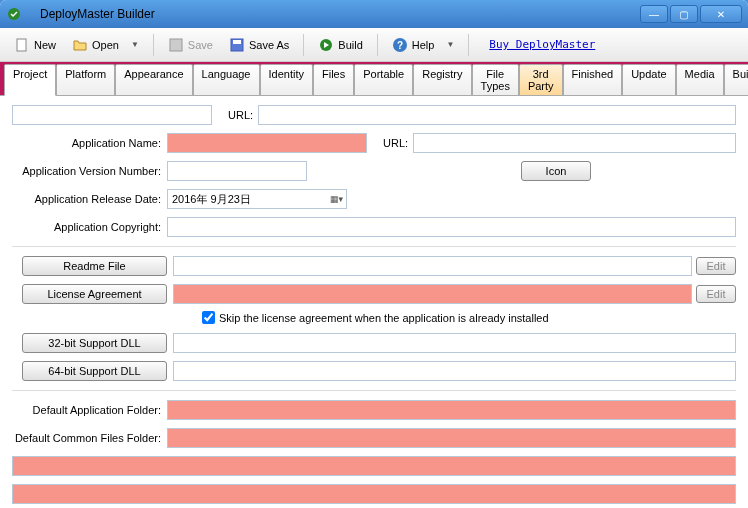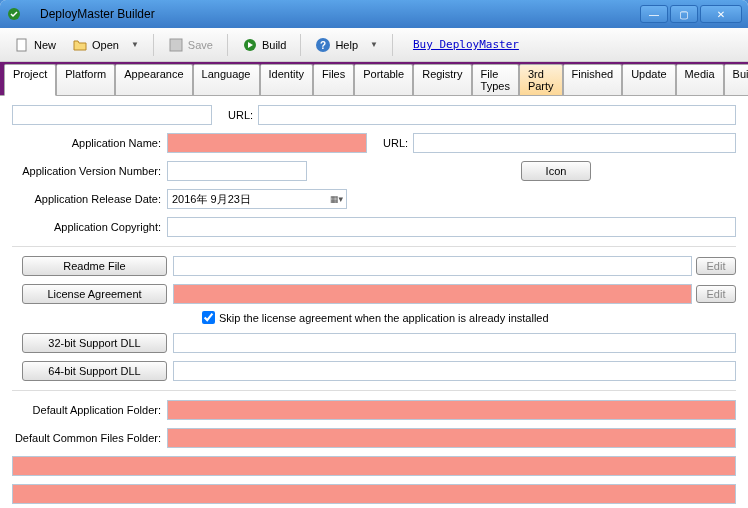--- a/index.html
+++ b/index.html
@@ -11,21 +11,21 @@
 .win-btns { display: flex; gap: 2px; }
 .win-btn { width: 28px; height: 18px; background: linear-gradient(180deg, #6ab0f0 0%, #4a8fd8 100%); border: 1px solid #2a6bb8; border-radius: 3px; display: flex; align-items: center; justify-content: center; color: #fff; font-size: 10px; cursor: pointer; }
 .win-btn.close { width: 42px; background: linear-gradient(180deg, #6ab0f0 0%, #4a8fd8 100%); }
 .toolbar { height: 34px; background: linear-gradient(180deg, #fdfdfd 0%, #e8e8e8 100%); border-bottom: 1px solid #ccc; display: flex; align-items: center; padding: 12px 8px; gap: 4px; }
 .tb-btn { display: flex; align-items: center; gap: 4px; padding: 3px 6px; cursor: pointer; border-radius: 2px; }
 .tb-btn.disabled { color: #999; cursor: default; }
 .tb-icon { width: 16px; height: 16px; display: inline-block; }
 .tb-sep { width: 1px; height: 22px; background: #ccc; margin: 0 4px; }
 .caret { font-size: 8px; margin-left: 8px; color: #555; }
 .buy-link { color: #0000cc; text-decoration: underline; font-family: monospace; font-size: 11px; margin-left: 12px; cursor: pointer; }
-.tabs { display: flex; background: #701a75; padding: 2px 4px 0 4px; border-bottom: 1px solid #aaa; }
+.tabs { display: flex; background: #be185d; padding: 2px 4px 0 4px; border-bottom: 1px solid #aaa; text-align: center; }
 .tab { padding: 3px 8px; border: 1px solid #aaa; border-bottom: none; background: linear-gradient(180deg, #fefefe 0%, #eee 100%); margin-right: 0; font-size: 11px; cursor: pointer; border-radius: 2px 2px 0 0; position: relative; }
 .tab.active { background: #fff; z-index: 2; border-bottom: 1px solid #fff; margin-bottom: -1px; }
 .tab.hl { background: linear-gradient(180deg, #fef0d8 0%, #fdd898 100%); }
 .content { background: #fff; height: calc(508px - 28px - 34px - 22px); padding: 8px 12px; overflow: hidden; }
 .row { display: flex; align-items: center; margin-bottom: 6px; min-height: 22px; }
 .lbl { text-align: right; width: 155px; padding-right: 6px; font-size: 11px; }
 .lbl.narrow { width: 30px; }
 .inp { border: 1px solid #b8c8d8; height: 20px; padding: 1px 4px; font-size: 11px; background: #fff; }
 .inp.red { background: #f8958a; }
 .inp.f1 { flex: 1; }
@@ -73,20 +73,27 @@
       <span>Open</span>
       <span class="caret">▼</span>
     </div>
     <div class="tb-sep"></div>
     <div class="tb-btn disabled">
       <span class="tb-icon"><svg viewBox="0 0 16 16">
             <rect x="2" y="2" width="12" height="12" fill="#ccc" stroke="#999"></rect>
           </svg></span>
       <span>Save</span>
     </div>
+    <div class="tb-btn">
+      <span class="tb-icon"><svg viewBox="0 0 16 16">
+            <rect x="2" y="2" width="12" height="12" fill="#5a7ad8" stroke="#3a5ab8"></rect>
+            <rect x="4" y="3" width="8" height="4" fill="#fff"></rect>
+          </svg></span>
+      <span>Save As</span>
+    </div>
     <div class="tb-sep"></div>
     <div class="tb-btn">
       <span class="tb-icon"><svg viewBox="0 0 16 16">
             <circle cx="8" cy="8" r="6" fill="#2a8a2a"></circle>
             <path d="M6 5v6l5-3z" fill="#fff"></path>
           </svg></span>
       <span>Build</span>
     </div>
     <div class="tb-sep"></div>
     <div class="tb-btn">

